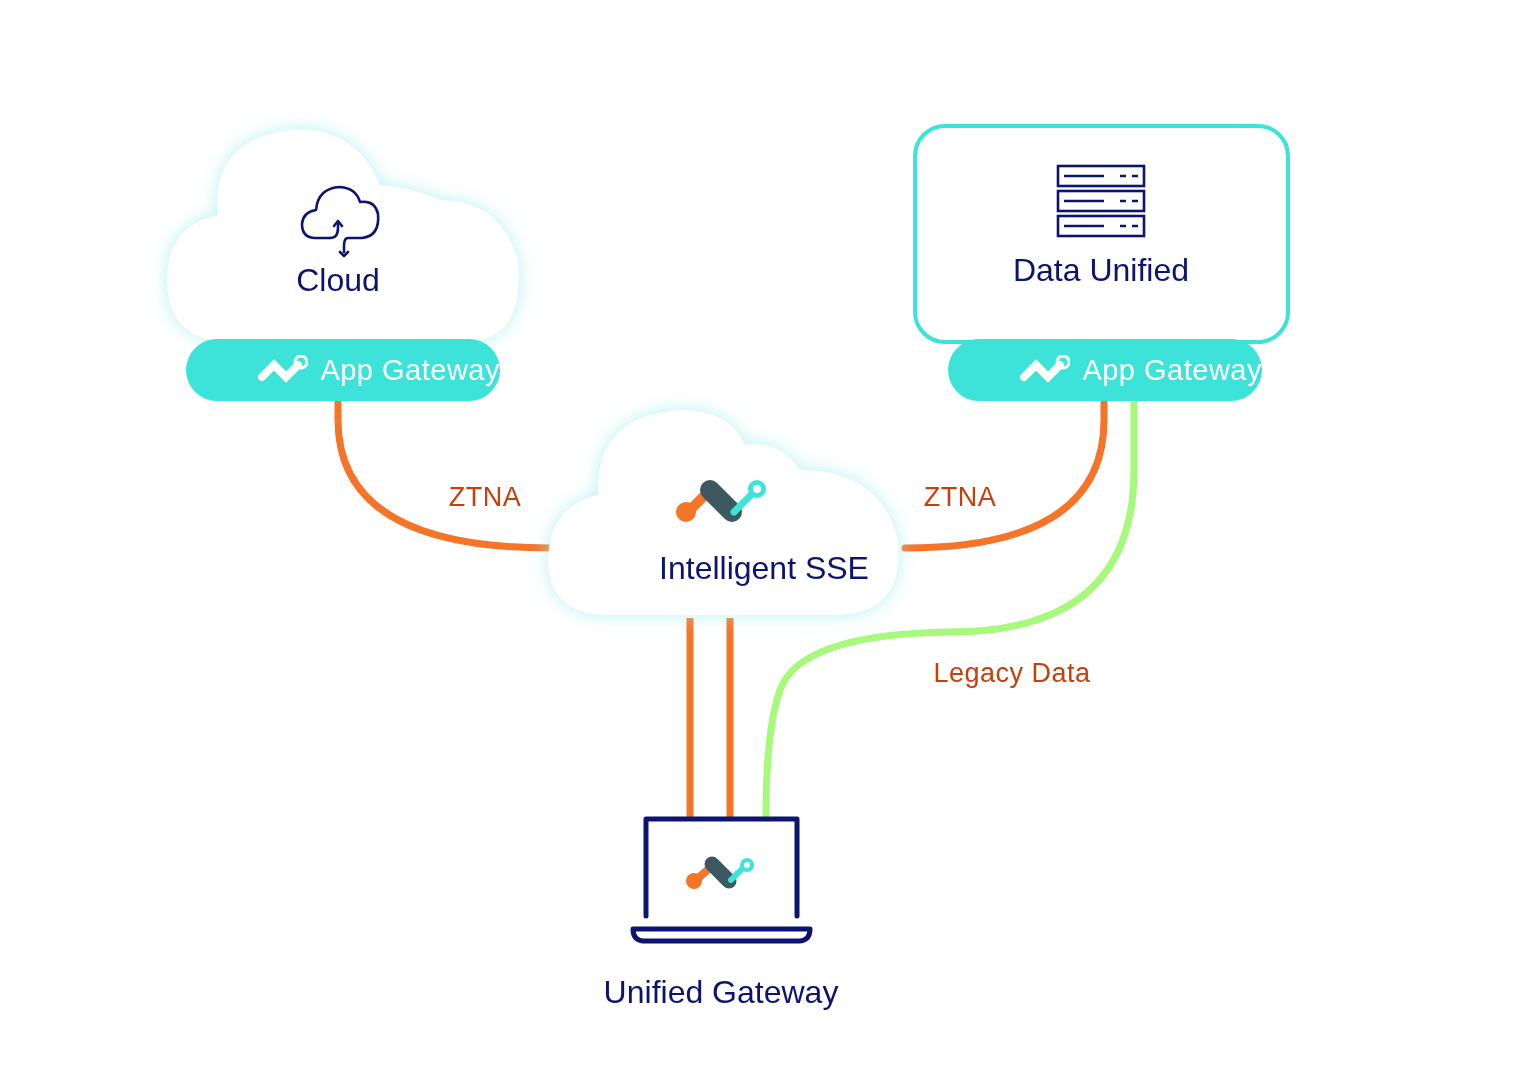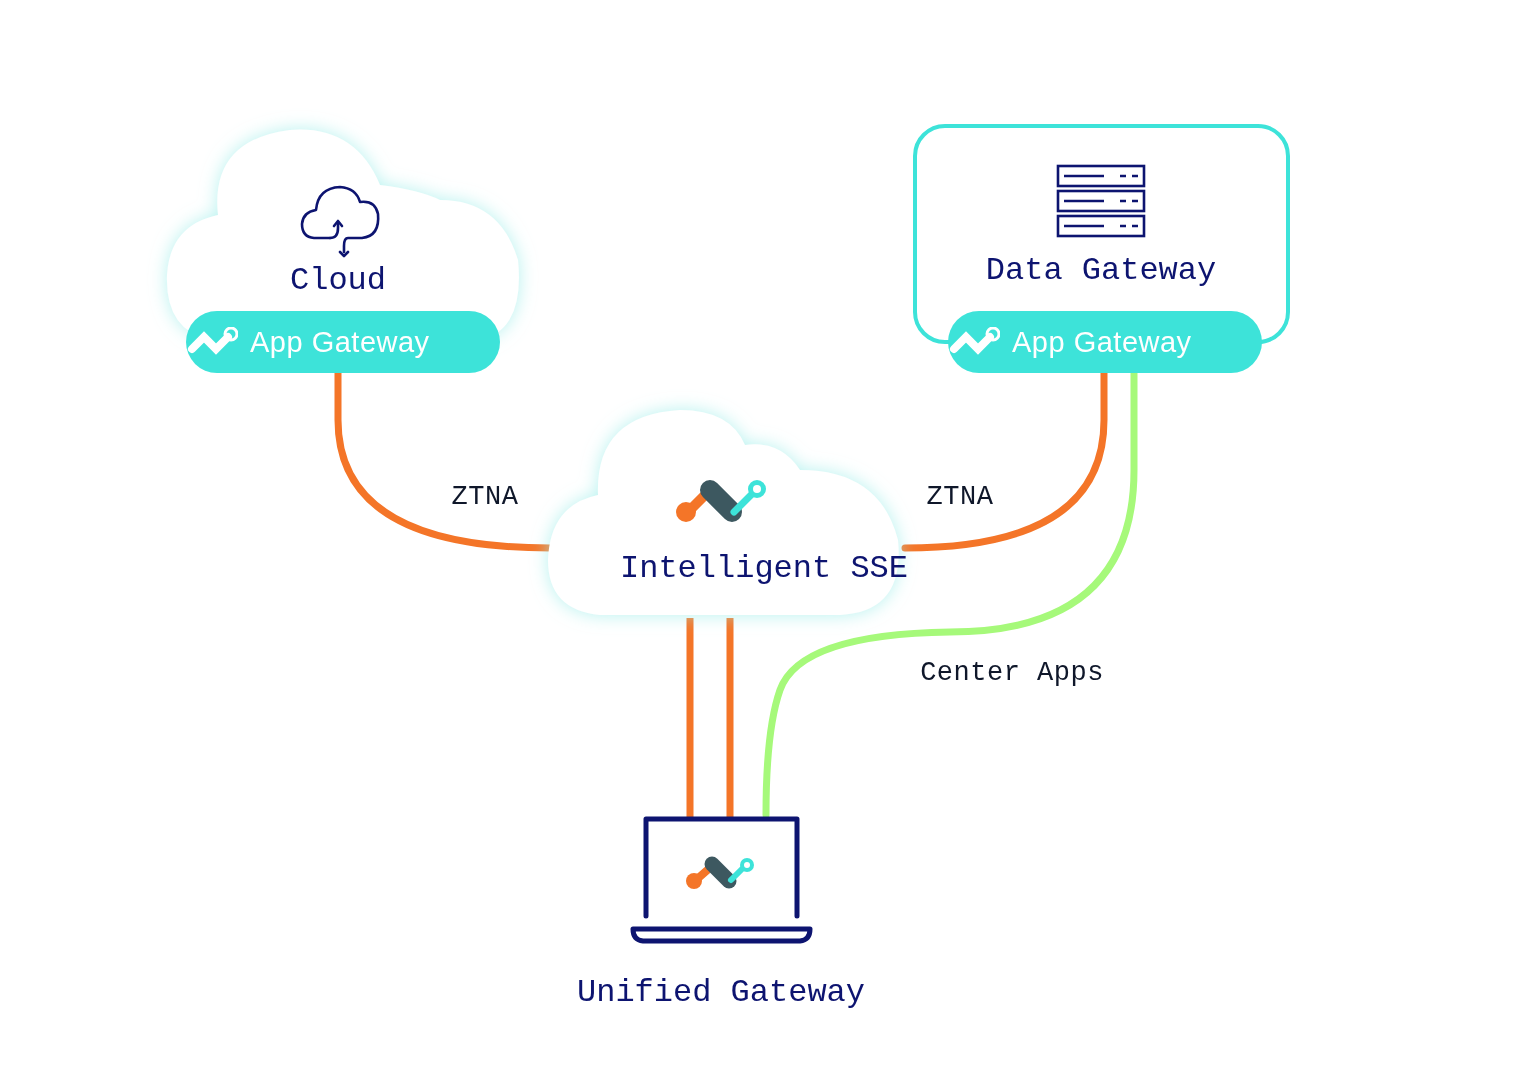--- a/index.html
+++ b/index.html
@@ -1,23 +1,23 @@
 <!DOCTYPE html>
 <html><head>
 <meta charset="utf-8">
 <style>
   html, body { margin: 0; padding: 0; background: #ffffff; }
   body { width: 1520px; height: 1068px; position: relative; overflow: hidden;
          font-family: "Liberation Sans", "DejaVu Sans", sans-serif; }
   svg#diagram { position: absolute; left: 0; top: 0; }
-  .label { position: absolute; white-space: nowrap; transform: translateX(-50%); font-family: Liberation Mono, monospace; }
+  .label { position: absolute; white-space: nowrap; transform: translateX(-50%); }
   .node-title { color: #0d1470; font-size: 32px; }
-  .conn-label { color: #0f172a; font-size: 27px; letter-spacing: 0.5px; }
+  .conn-label { color: #c2410c; font-size: 27px; letter-spacing: 0.5px; }
   .pill { position: absolute; height: 62px; border-radius: 31px; background: #3de3d9;
-          display: flex; align-items: center; justify-content: flex-start; gap: 12px; }
+          display: flex; align-items: center; justify-content: flex-end; gap: 12px; margin-top: 28px; }
   .pill-text { color: #ffffff; font-size: 29px; letter-spacing: 0.5px; }
 </style>
 </head>
 <body>
 
 <svg id="diagram" width="1520" height="1068" viewBox="0 0 1520 1068">
   <defs>
     <filter id="glow" x="-20%" y="-20%" width="140%" height="140%">
       <feGaussianBlur in="SourceAlpha" stdDeviation="9" result="b"></feGaussianBlur>
       <feFlood flood-color="#9eeeea" flood-opacity="0.75"></feFlood>
@@ -78,34 +78,34 @@
     <path d="M696 880 L712 866" stroke="#f47528" stroke-width="8" stroke-linecap="round"></path>
     <circle cx="694" cy="881" r="8" fill="#f47528"></circle>
     <path d="M712 864 L729 881" stroke="#3d5860" stroke-width="15" stroke-linecap="round"></path>
     <path d="M731 880 L744 867" stroke="#3de3d9" stroke-width="6" stroke-linecap="round"></path>
     <circle cx="747" cy="865" r="7" fill="#3de3d9"></circle>
     <circle cx="747" cy="865" r="3" fill="#ffffff"></circle>
   </g>
 </svg>
 
 <div class="label node-title" style="left:338px; top:262px;">Cloud</div>
-<div class="label node-title" style="left:1101px; top:252px;">Data Gateway</div>
+<div class="label node-title" style="left:1101px; top:252px;">Data Unified</div>
 <div class="label node-title" style="left:764px; top:550px;">Intelligent SSE</div>
 <div class="label node-title" style="left:721px; top:974px;">Unified Gateway</div>
 
 <div class="pill" style="left:186px; top:311px; width:314px;">
   <svg width="52" height="30" viewBox="0 0 52 30">
     <path d="M6 22 L18 10 L30 22 L42 10" fill="none" stroke="#fff" stroke-width="8" stroke-linecap="round"></path>
     <circle cx="45" cy="7" r="6" fill="none" stroke="#fff" stroke-width="3"></circle>
   </svg>
   <span class="pill-text">App Gateway</span>
 </div>
 <div class="pill" style="left:948px; top:311px; width:314px;">
   <svg width="52" height="30" viewBox="0 0 52 30">
     <path d="M6 22 L18 10 L30 22 L42 10" fill="none" stroke="#fff" stroke-width="8" stroke-linecap="round"></path>
     <circle cx="45" cy="7" r="6" fill="none" stroke="#fff" stroke-width="3"></circle>
   </svg>
   <span class="pill-text">App Gateway</span>
 </div>
 
 <div class="label conn-label" style="left:485px; top:482px;">ZTNA</div>
 <div class="label conn-label" style="left:960px; top:482px;">ZTNA</div>
-<div class="label conn-label" style="left:1012px; top:658px;">Center Apps</div>
+<div class="label conn-label" style="left:1012px; top:658px;">Legacy Data</div>
 
 </body></html>

